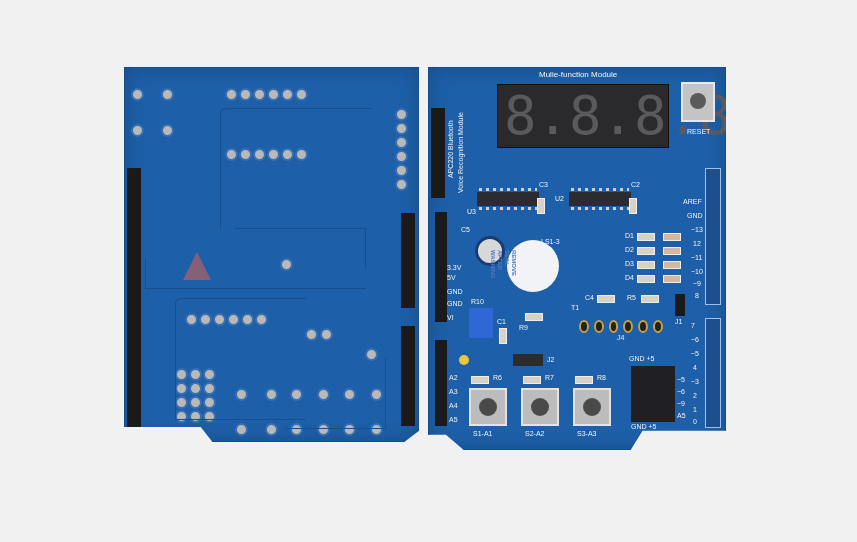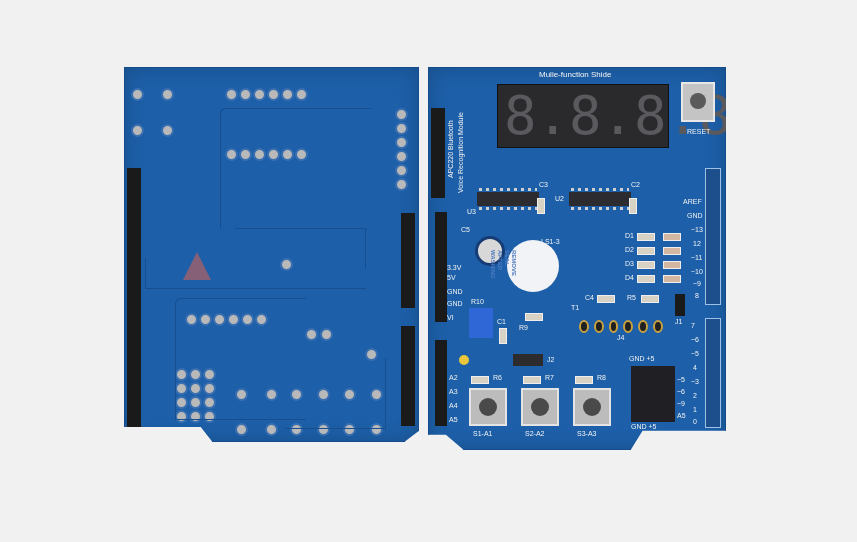--- a/index.html
+++ b/index.html
@@ -93,21 +93,21 @@
     <div class="pad" style="left:195px;top:260px"></div>
   <div class="trace" style="left:95px;top:40px;width:150px;height:120px;border-right:none;border-bottom:none;border-radius:6px 0 0 0;"></div>
   <div class="trace" style="left:110px;top:160px;width:130px;height:40px;border-bottom:none;border-left:none;"></div>
   <div class="trace" style="left:50px;top:230px;width:130px;height:120px;border-right:none;border-top-left-radius:6px;"></div>
   <div class="trace" style="left:160px;top:290px;width:100px;height:70px;border-top:none;border-left:none;"></div>
   <div class="trace" style="left:20px;top:190px;width:220px;height:30px;border-top:none;border-right:none;"></div>
   <div class="marker" style="left:58px;top:184px"></div>
 </div>
 
 <div id="front" class="board">
-  <div class="silk" style="left:110px;top:2px;font-size:8px;">Mulie-function Shide</div>
+  <div class="silk" style="left:110px;top:2px;font-size:8px;">Mulie-function Module</div>
   <div class="hdr" style="left:2px;top:40px;width:14px;height:90px;"></div>
   <div class="silk" style="left:18px;top:110px;transform:rotate(-90deg);transform-origin:left top;">APC220 Bluetooth</div>
   <div class="silk" style="left:28px;top:125px;transform:rotate(-90deg);transform-origin:left top;">Voice Recognition Module</div>
 
   <div class="display">
     <span class="digit">8.</span>
     <span class="digit">8.</span>
     <span class="digit">8.</span>
     <span class="digit">8.</span>
   </div>

